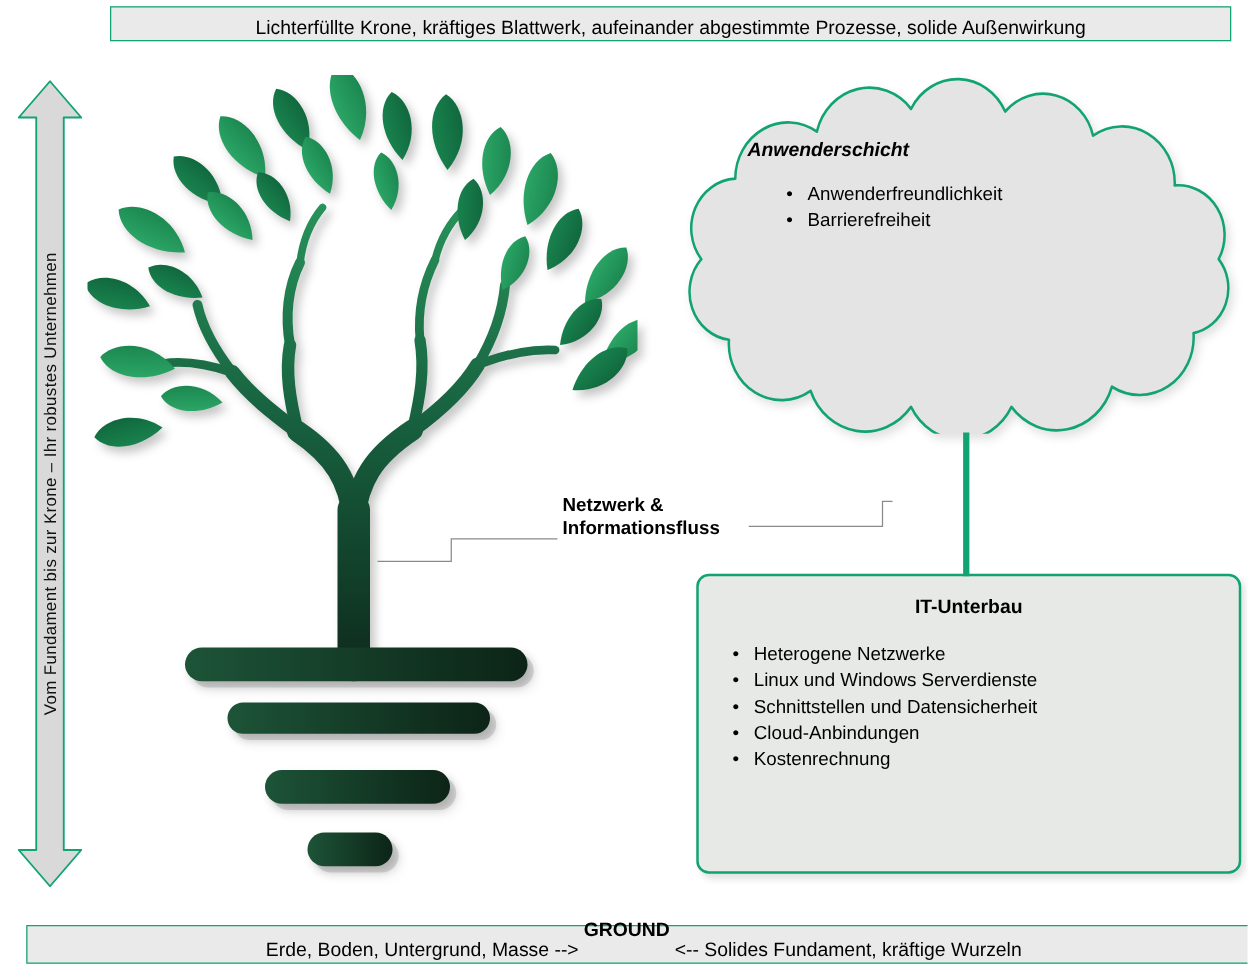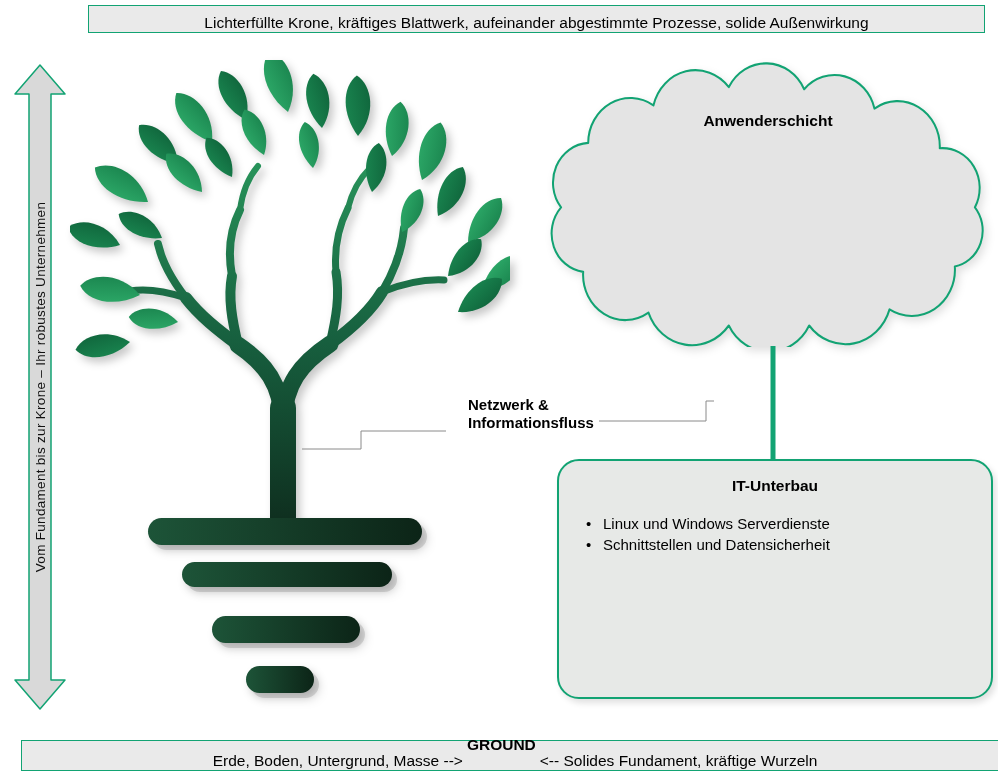--- a/index.html
+++ b/index.html
@@ -28,36 +28,36 @@
   #tree-svg {
     position:absolute; left:70px; top:60px;
     filter:drop-shadow(4px 5px 4px rgba(0,0,0,0.22));
   }
 
   #cloud-svg {
     position:absolute; left:543px; top:57px;
     filter:drop-shadow(3px 4px 4px rgba(0,0,0,0.12));
   }
   #cloud-text { position:absolute; left:598px; top:112px; width:340px; }
-  #cloud-text .shape-title { text-align:center; font-weight:bold; font-size:15.5px; }
+  #cloud-text .shape-title { text-align:left; font-weight:bold; font-size:15.5px;font-style:italic; }
   ul.bullets { margin:16px 0 0 18px; padding:0; list-style:none; font-size:15px; line-height:20.5px; }
   ul.bullets li { position:relative; padding-left:22px; }
   ul.bullets li::before { content:"•"; position:absolute; left:5px; }
   #cloud-text ul.bullets { width:232px; margin-left:26px; }
 
   #it-box {
     position:absolute; left:557px; top:459px; width:436px; height:240px;
     box-sizing:border-box; background:#e7e9e7; border:2px solid #12a373;
-    border-radius:22px; box-shadow:3px 4px 6px rgba(0,0,0,0.12);
+    border-radius:10px; box-shadow:3px 4px 6px rgba(0,0,0,0.12);
   }
   #it-box .shape-title { text-align:center; font-weight:bold; font-size:15.5px; margin-top:16px; }
   #it-box ul.bullets { margin:18px 0 0 22px; line-height:21px; }
 
   #network-label {
-    position:absolute; left:468px; top:396px; width:170px;
+    position:absolute; left:450px; top:396px; width:170px;
     font-weight:bold; font-size:15px; line-height:18px;
   }
 
   #connectors { position:absolute; left:0; top:0; pointer-events:none; }
 </style>
 </head>
 <body>
 
 <div id="top-banner" class="banner">
   <span>Lichterfüllte Krone, kräftiges Blattwerk, aufeinander abgestimmte Prozesse, solide Außenwirkung</span>
@@ -164,28 +164,33 @@
            A43 43 0 0 1 345 235
            A46 46 0 0 1 265 250
            A45 45 0 0 1 185 250
            A46 46 0 0 1 105 238
            A42 42 0 0 1 40 200 Z" fill="#e4e4e4" stroke="#12a373" stroke-width="2" stroke-linejoin="round"></path>
 </svg>
 
 <div id="cloud-text">
   <div class="shape-title">Anwenderschicht</div>
   <ul class="bullets">
+    <li>Anwenderfreundlichkeit</li>
+    <li>Barrierefreiheit</li>
   </ul>
 </div>
 
 <div id="it-box">
   <div class="shape-title">IT-Unterbau</div>
   <ul class="bullets">
+    <li>Heterogene Netzwerke</li>
     <li>Linux und Windows Serverdienste</li>
     <li>Schnittstellen und Datensicherheit</li>
+    <li>Cloud-Anbindungen</li>
+    <li>Kostenrechnung</li>
   </ul>
 </div>
 
 <div id="network-label">
   <div>Netzwerk &amp;</div>
   <div>Informationsfluss</div>
 </div>
 
 <svg id="connectors" width="998" height="779" viewBox="0 0 998 779">
   <polyline points="446,431 361,431 361,449 302,449" fill="none" stroke="#8a8a8a" stroke-width="1"></polyline>

